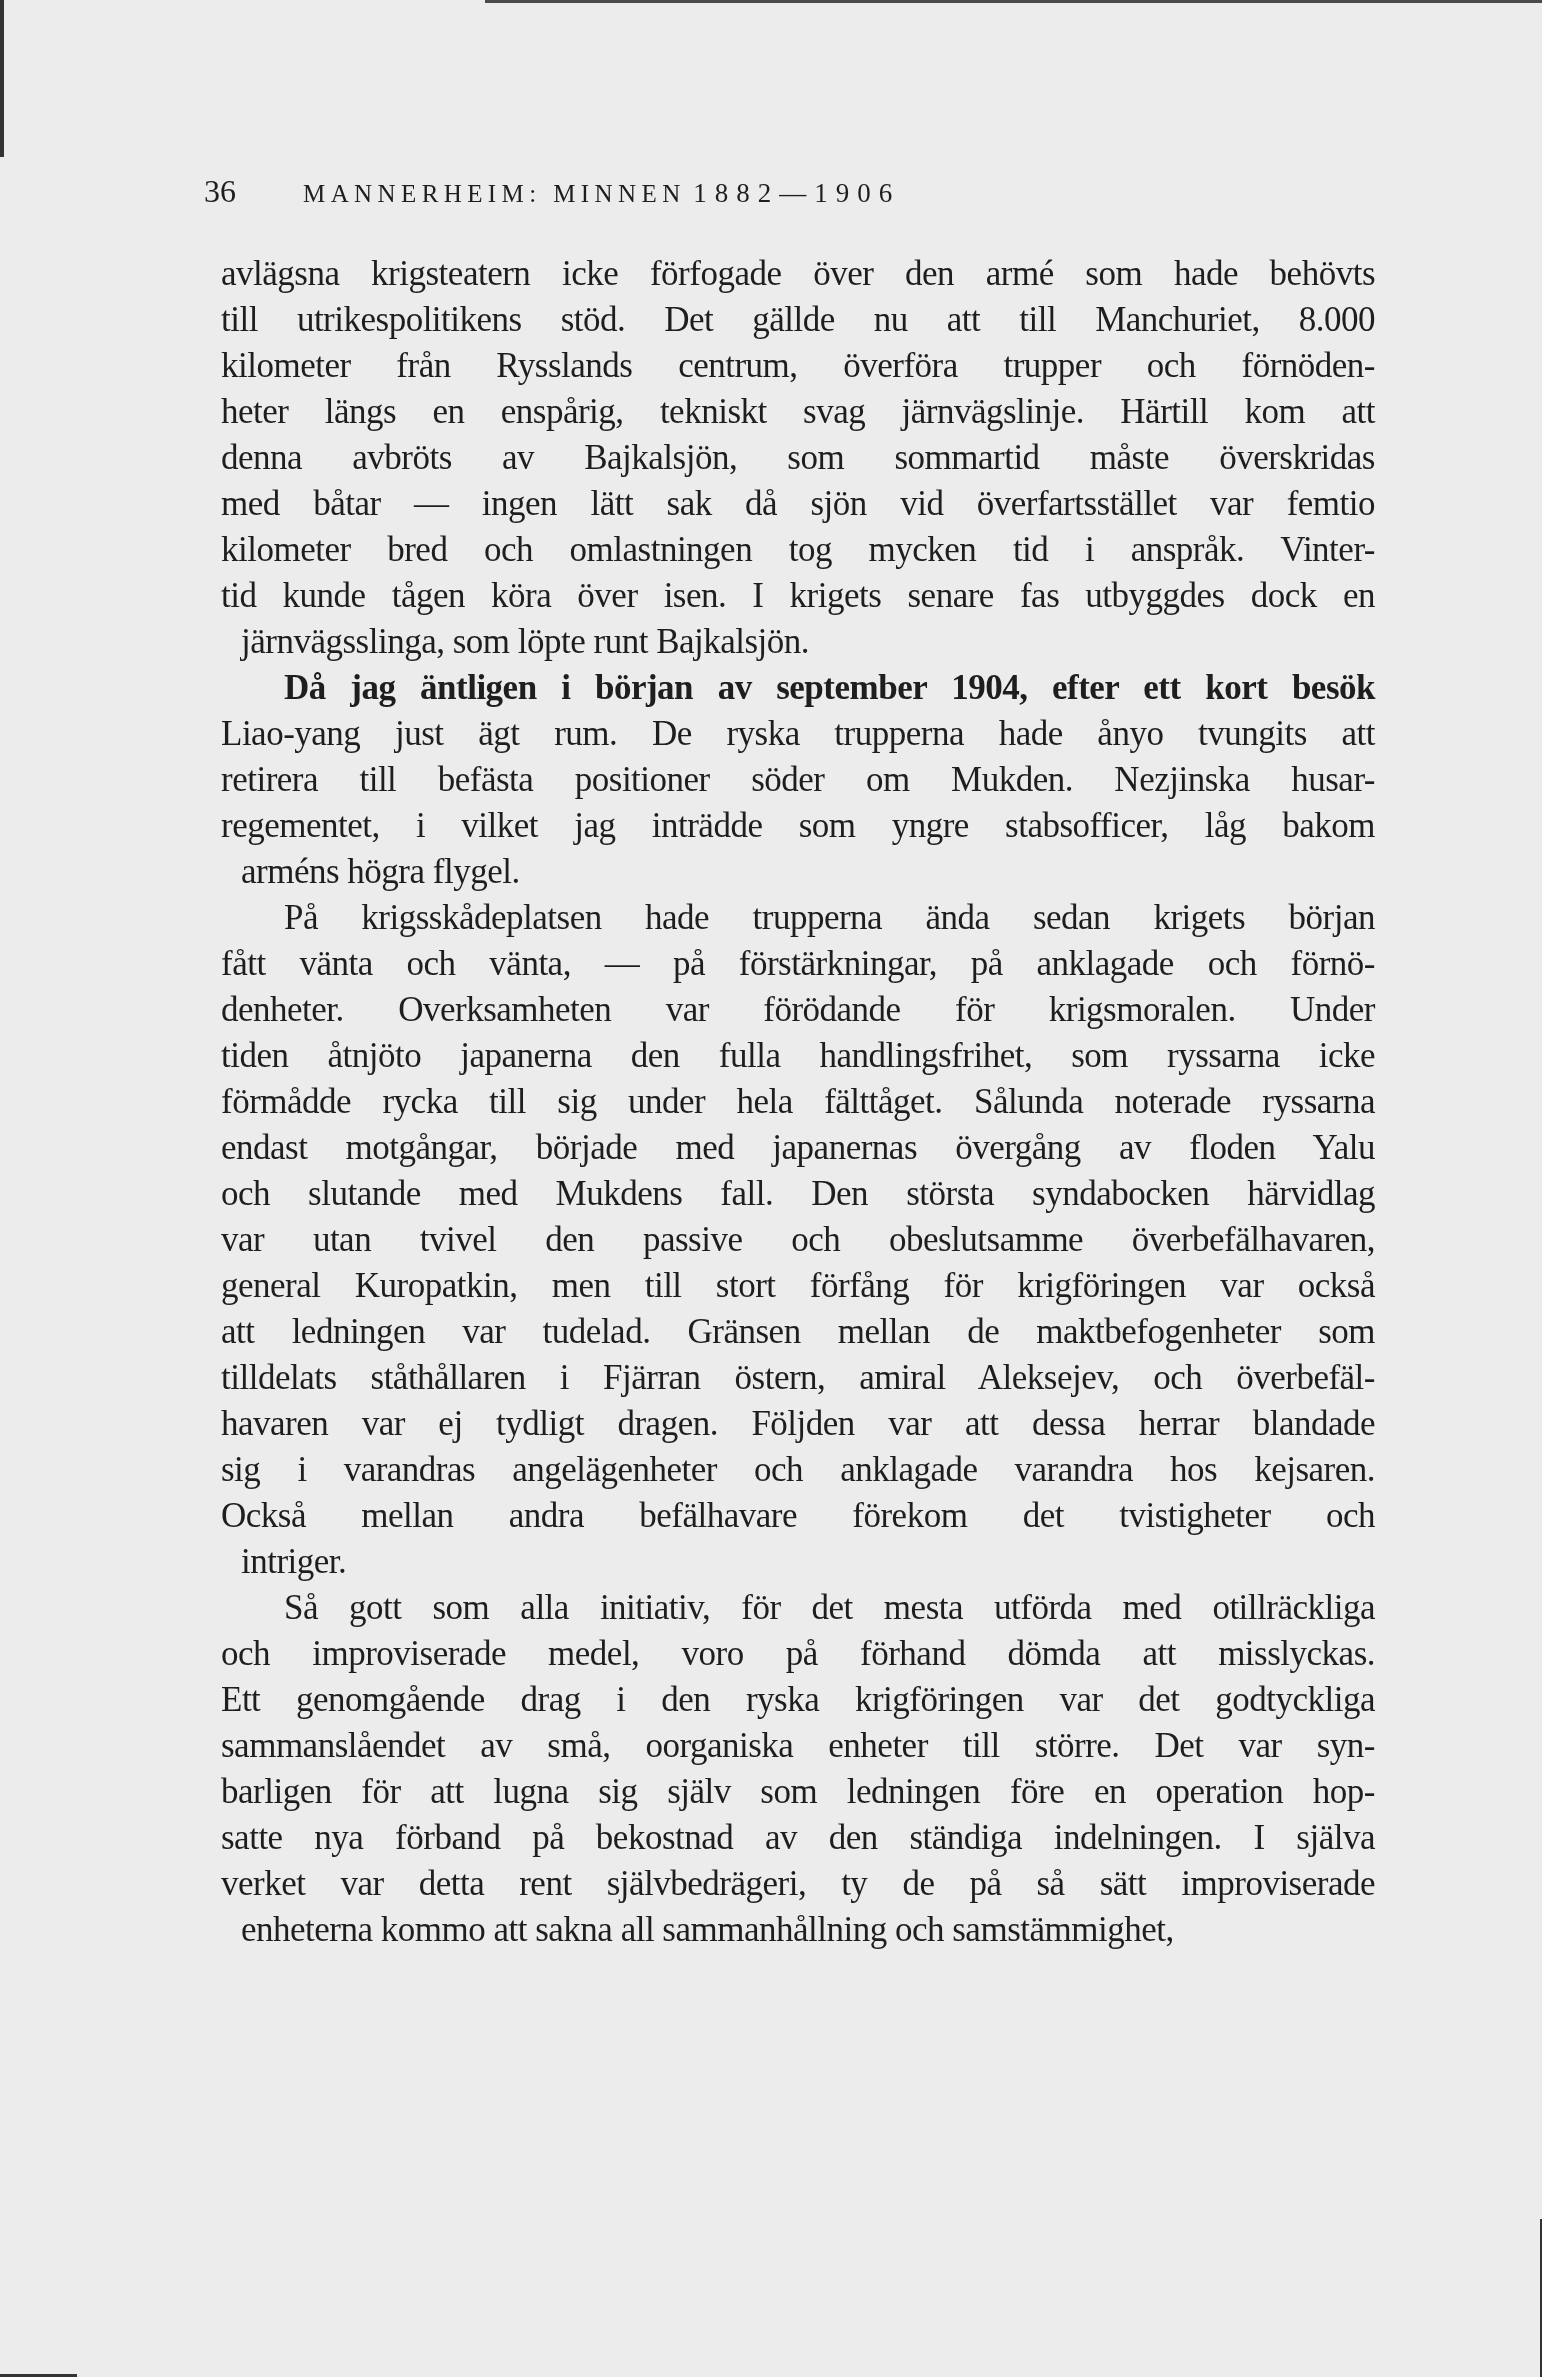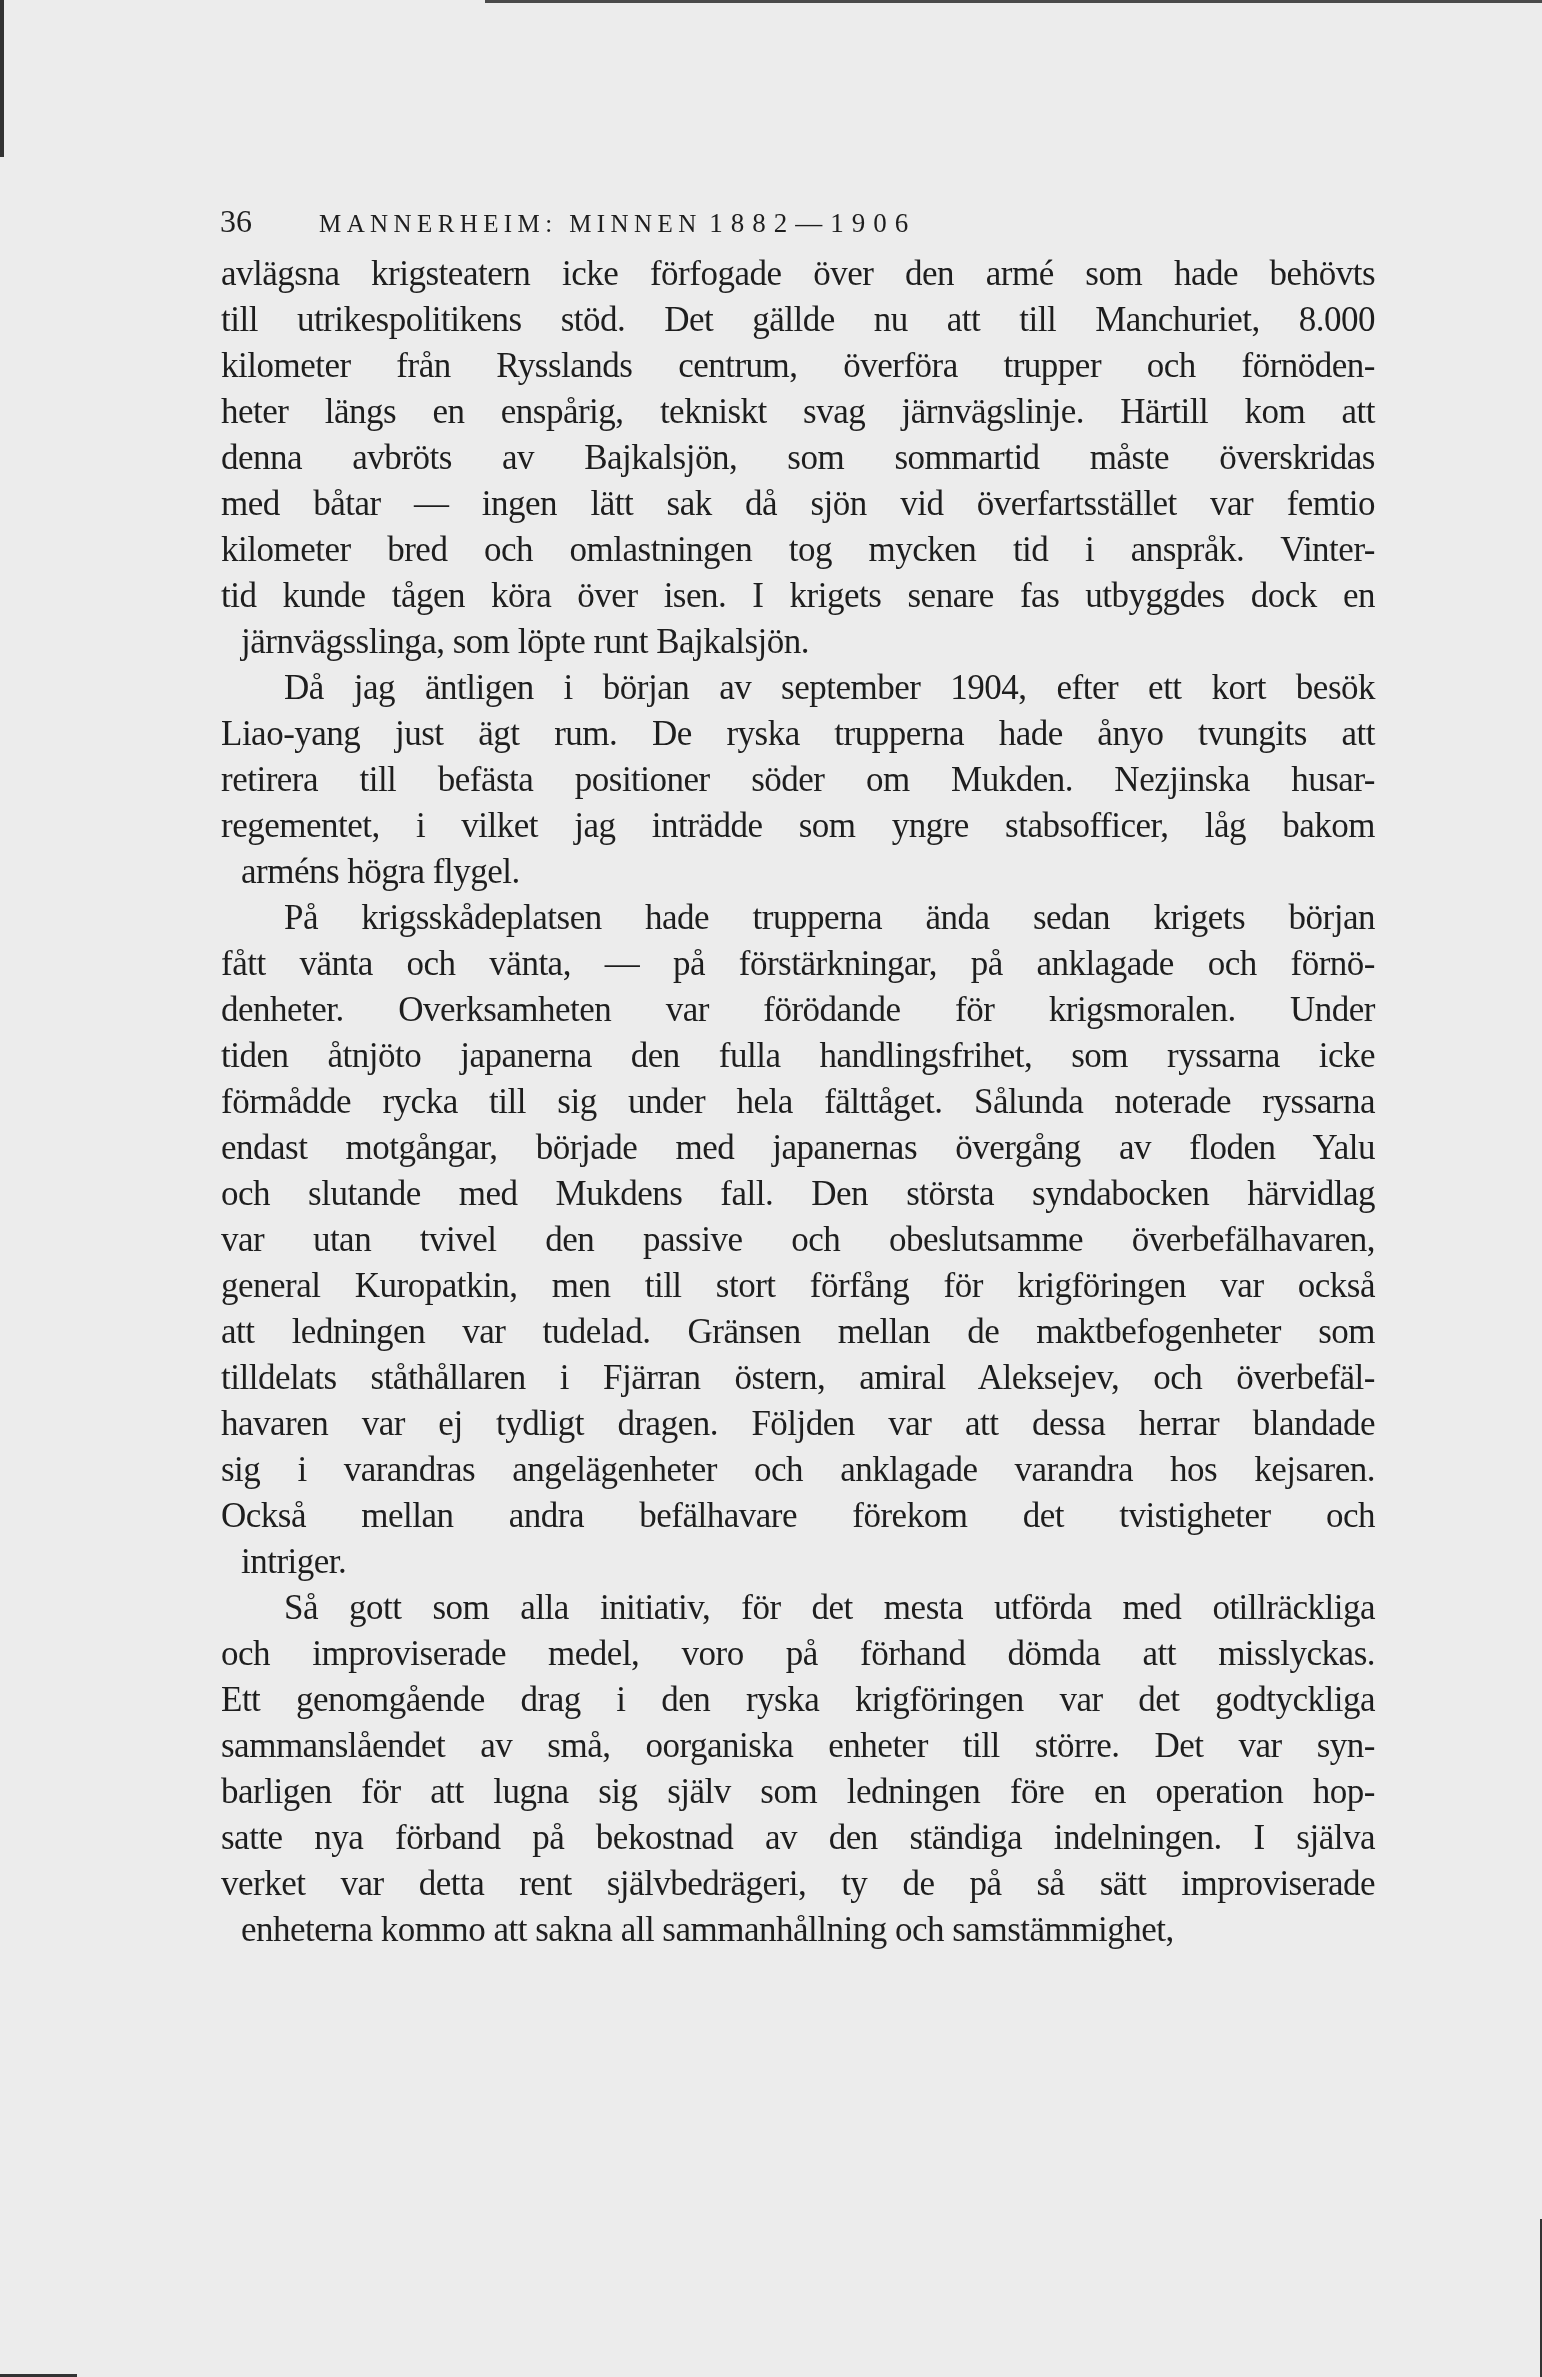--- a/index.html
+++ b/index.html
@@ -9,22 +9,22 @@
     position: relative;
     font-family: "Liberation Serif", "DejaVu Serif", serif;
     color: #1e1e1e;
   }
   .edge-top { position: absolute; top: 0; left: 485px; right: 0; height: 2.7px; background: #4a4a4a; }
   .edge-left { position: absolute; top: 0; left: 0; width: 3.6px; height: 157px; background: #333; }
   .edge-right { position: absolute; top: 2219px; right: 0; width: 2.7px; height: 158px; background: #333; }
   .edge-bottom { position: absolute; bottom: 0; left: 0; width: 77px; height: 2.7px; background: #333; }
 
   .running-head {
-    position: absolute; top: 169px; left: 220px; width: 1159px;
-    font-size: 31px; line-height: 45px; white-space: nowrap; margin-top: 30px;
+    position: absolute; top: 169px; left: 204px; width: 1159px;
+    font-size: 31px; line-height: 45px; white-space: nowrap;
   }
   .page-number { display: inline-block; width: 99px; font-size: 32px; }
   .head-title { letter-spacing: 5.4px; font-size: 25px; }
   .head-years { letter-spacing: 8px; font-size: 27px; }
 
   .text-block {
     position: absolute; top: 251px; left: 221px; width: 1154px;
     font-size: 35px; line-height: 46px;
     text-align: justify; hyphens: none;
     letter-spacing: -0.5px;
@@ -51,21 +51,21 @@
       <span class="line">till utrikespolitikens stöd.  Det gällde nu att till Manchuriet, 8.000</span>
       <span class="line">kilometer från Rysslands centrum, överföra trupper och förnöden-</span>
       <span class="line">heter längs en enspårig, tekniskt svag järnvägslinje.  Härtill kom att</span>
       <span class="line">denna avbröts av Bajkalsjön, som sommartid måste överskridas</span>
       <span class="line">med båtar — ingen lätt sak då sjön vid överfartsstället var femtio</span>
       <span class="line">kilometer bred och omlastningen tog mycken tid i anspråk.  Vinter-</span>
       <span class="line">tid kunde tågen köra över isen. I krigets senare fas utbyggdes dock en</span>
       <span class="line last">järnvägsslinga, som löpte runt Bajkalsjön.</span>
     </p>
     <p>
-      <span class="line" style="padding-left: 63px;">Då jag äntligen i början av september 1904, efter ett kort besök</span>
+      <span class="line" style="padding-left: 63px; font-weight: bold;">Då jag äntligen i början av september 1904, efter ett kort besök</span>
       <span class="line">Liao-yang just ägt rum.  De ryska trupperna hade ånyo tvungits att</span>
       <span class="line">retirera till befästa positioner söder om Mukden.  Nezjinska husar-</span>
       <span class="line">regementet, i vilket jag inträdde som yngre stabsofficer, låg bakom</span>
       <span class="line last">arméns högra flygel.</span>
     </p>
     <p>
       <span class="line" style="padding-left: 63px;">På krigsskådeplatsen hade trupperna ända sedan krigets början</span>
       <span class="line">fått vänta och vänta, — på förstärkningar, på anklagade och förnö-</span>
       <span class="line">denheter.  Overksamheten var förödande för krigsmoralen.  Under</span>
       <span class="line">tiden åtnjöto japanerna den fulla handlingsfrihet, som ryssarna icke</span>

